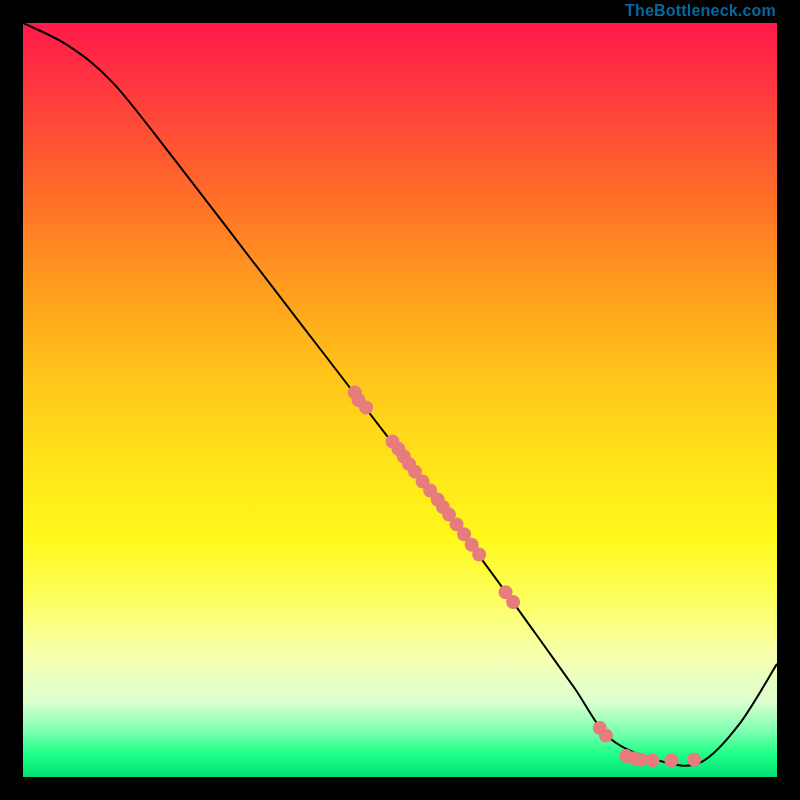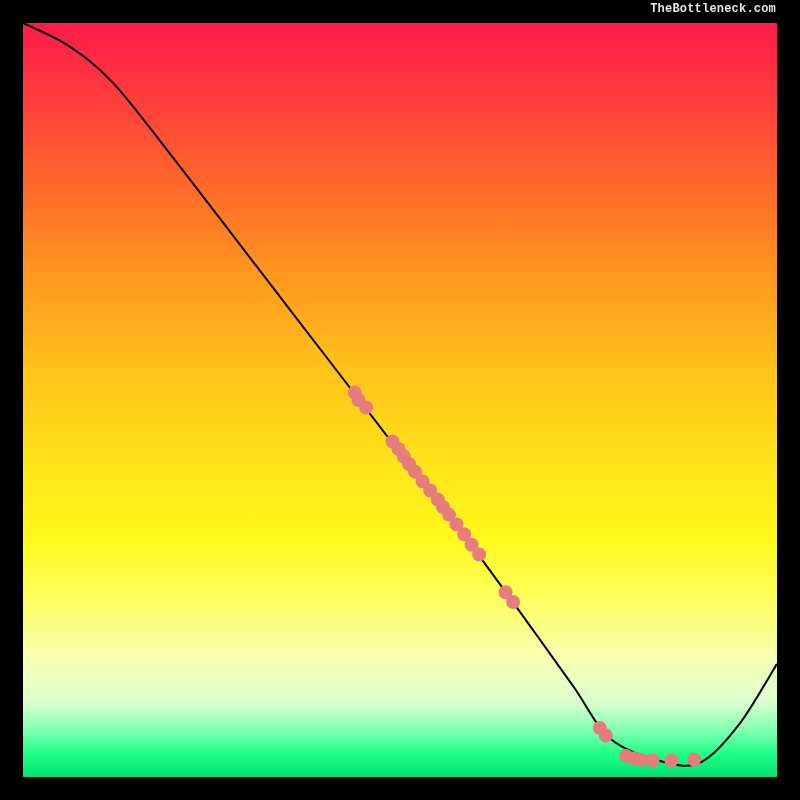--- a/index.html
+++ b/index.html
@@ -35,24 +35,24 @@
       #dcffd0 90%,
       #7bffb0 94%,
       #1dff86 97%,
       #00e072 100%
     );
   }
   .attrib {
     position: absolute;
     top: 2px;
     right: 24px;
-    font-family: Liberation Mono, monospace;
-    font-size: 12px;
+    font-family: Liberation Sans, sans-serif;
+    font-size: 16px;
     font-weight: bold;
-    color: #e5e5e5;
+    color: #0369a1;
     letter-spacing: 0.2px;
   }
   svg.overlay {
     position: absolute;
     left: 0;
     top: 0;
     width: 754px;
     height: 754px;
   }
   .curve {

